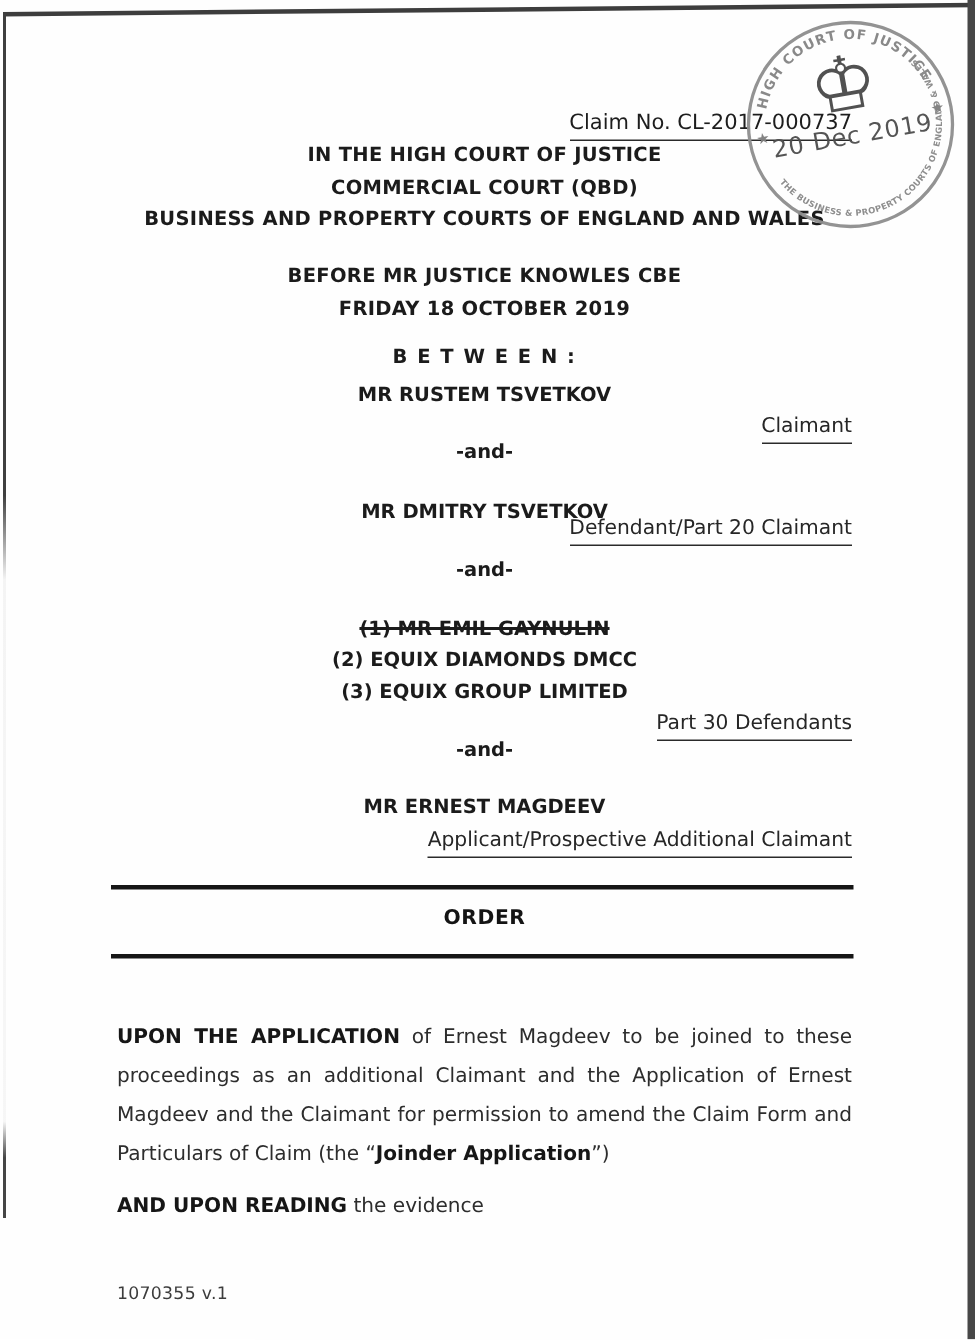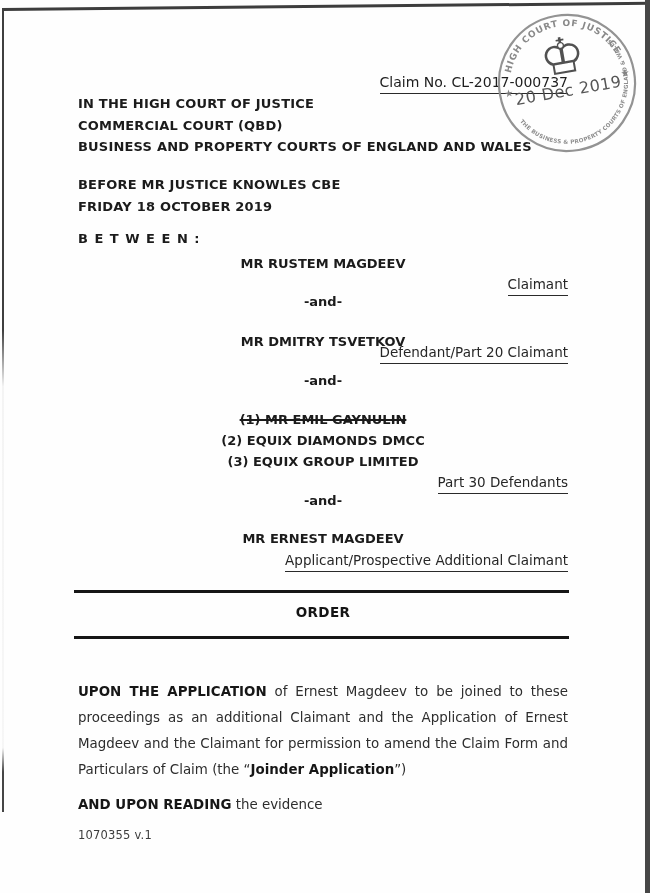--- a/index.html
+++ b/index.html
@@ -11,41 +11,41 @@
   }
   
   .edge-top{position:absolute;left:2px;top:8px;width:650px;height:2.6px;
     background:#3d3d3d;transform:rotate(-0.55deg);transform-origin:0 0;}
   .edge-left{position:absolute;left:2px;top:9px;width:2.2px;height:803px;
     background:linear-gradient(#3f3f3f 0%,#3f3f3f 40%,rgba(60,60,60,0.05) 47%,
       rgba(60,60,60,0.04) 92%,#454545 95%,#454545 100%);}
   .edge-right{position:absolute;left:645px;top:0;width:5px;height:893px;background:#474747;}
 
   .abs{position:absolute;}
-  .content{left:78px;width:490px;}
+  .content{left:78px;width:490px;text-align:center;}
   .b{font-weight:bold;}
   .center{text-align:center;}
   .right{text-align:right;}
   .caps{font-size:13px;line-height:21.5px;font-weight:bold;letter-spacing:0.2px;color:#1b1b1b;}
   .pline{font-size:13px;line-height:20px;font-weight:bold;color:#1b1b1b;}
   .role{font-size:13.5px;line-height:20px;font-weight:normal;color:#262626;}
   .u{border-bottom:1.5px solid #2a2a2a;padding-bottom:1px;display:inline-block;}
   .strike{text-decoration:line-through;text-decoration-thickness:1.6px;}
   .claim{top:72px;font-size:14px;line-height:20px;color:#1d1d1d;}
   .court{top:93px;}
   .clgray{top:146px;left:78px;width:547px;text-align:right;
     font-size:14px;line-height:20px;color:#8a8a8a;letter-spacing:0.3px;}
   .before{top:174px;}
   .between{top:229px;font-size:13px;line-height:20px;font-weight:bold;letter-spacing:1px;color:#1b1b1b;}
   .rule{left:74px;width:495px;height:2.8px;background:#161616;}
   .order-title{top:602px;font-size:13.5px;line-height:20px;font-weight:bold;letter-spacing:0.4px;color:#141414;}
   .recital{left:78px;width:490px;margin:0;text-align:justify;
     font-size:13.4px;line-height:26px;color:#2d2d2d;}
   .recital .b{color:#161616;}
-  .footer-ref{top:828px;left:78px;font-size:11.5px;color:#3c3c3c;letter-spacing:0.2px;}
+  .footer-ref{top:855px;left:78px;font-size:11.5px;color:#3c3c3c;letter-spacing:0.2px;}
 
   
   .stamp{position:absolute;left:487px;top:3px;width:160px;height:160px;
     pointer-events:none;opacity:0.96;}
   .stamp circle{fill:none;stroke:#8f8f8f;stroke-width:2.2;}
   .st-arc-top{font-size:9px;font-weight:bold;letter-spacing:0.8px;fill:#858585;text-anchor:middle;}
   .st-arc-bottom{font-size:5.6px;font-weight:bold;letter-spacing:0.2px;fill:#8a8a8a;text-anchor:middle;}
   .st-star{font-size:10px;fill:#7f7f7f;text-anchor:middle;dominant-baseline:central;}
   .st-crown{font-size:50px;fill:#4a4a4a;text-anchor:middle;}
   .st-date{font-size:16px;fill:#4f4f4f;letter-spacing:0.5px;text-anchor:middle;}
@@ -70,21 +70,21 @@
   </div>
 
 
   <div class="abs content before">
     <div class="caps">BEFORE MR JUSTICE KNOWLES CBE</div>
     <div class="caps">FRIDAY 18 OCTOBER 2019</div>
   </div>
 
   <div class="abs content between">B E T W E E N :</div>
 
-  <div class="abs content center pline" style="top:254px">MR RUSTEM MAGDEEV</div>
+  <div class="abs content center pline" style="top:254px">MR RUSTEM TSVETKOV</div>
   <div class="abs content right role" style="top:274px">
     <span class="u">Claimant</span>
   </div>
   <div class="abs content center pline" style="top:292px">-and-</div>
 
   <div class="abs content center pline" style="top:332px">MR DMITRY TSVETKOV</div>
   <div class="abs content right role" style="top:342px">
     <span class="u">Defendant/Part 20 Claimant</span>
   </div>
   <div class="abs content center pline" style="top:371px">-and-</div>

